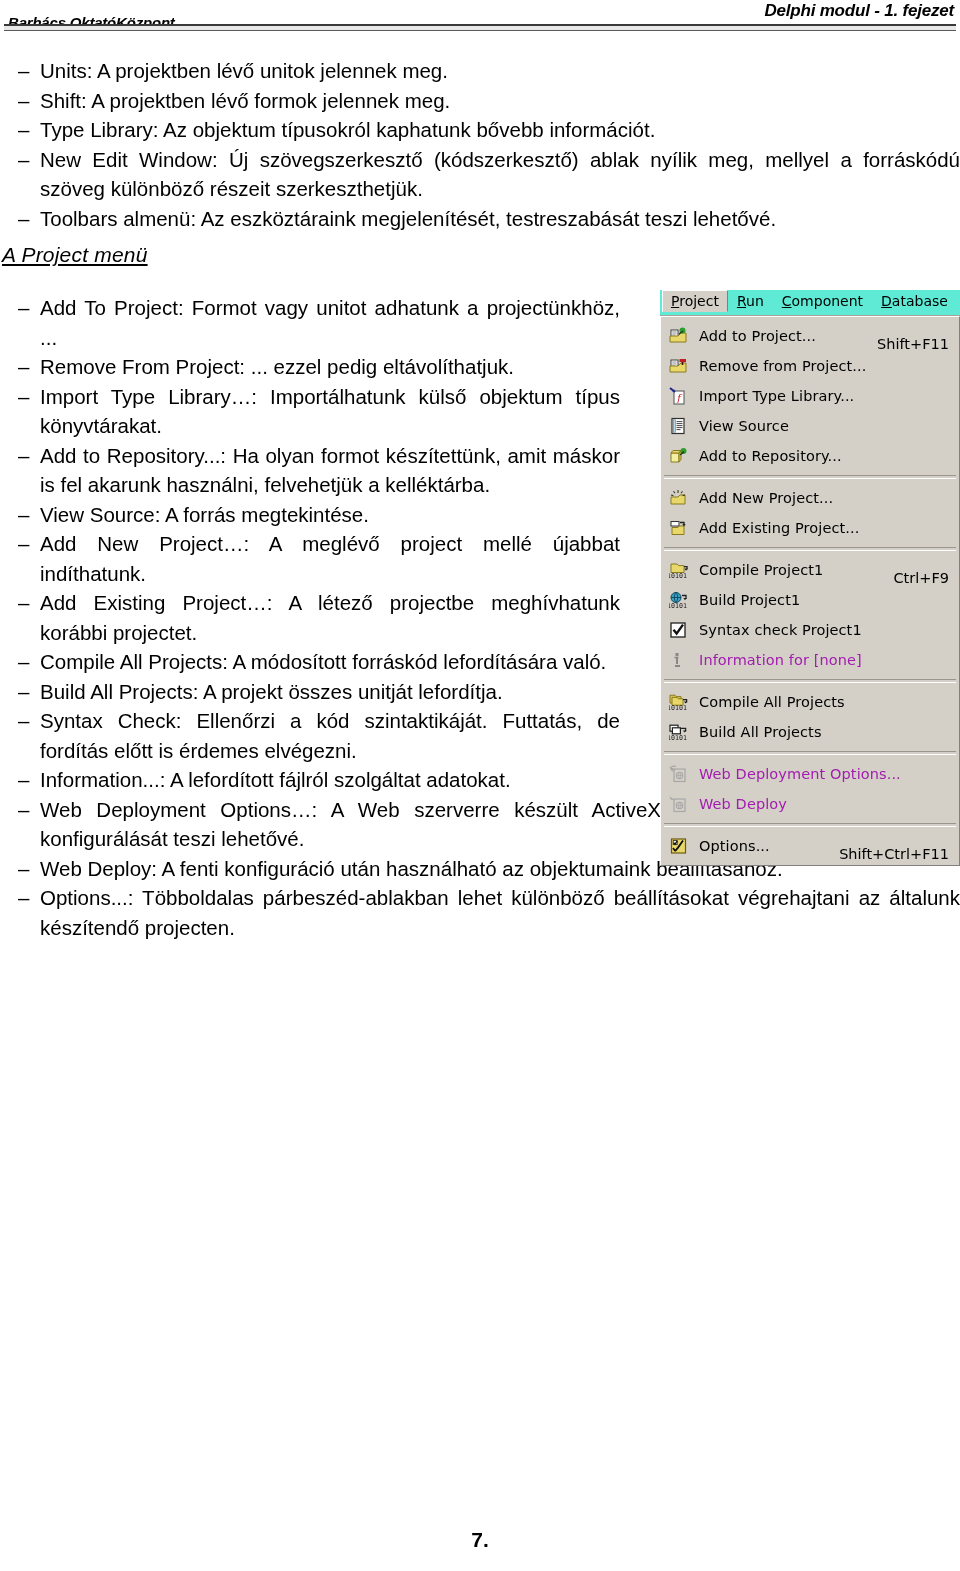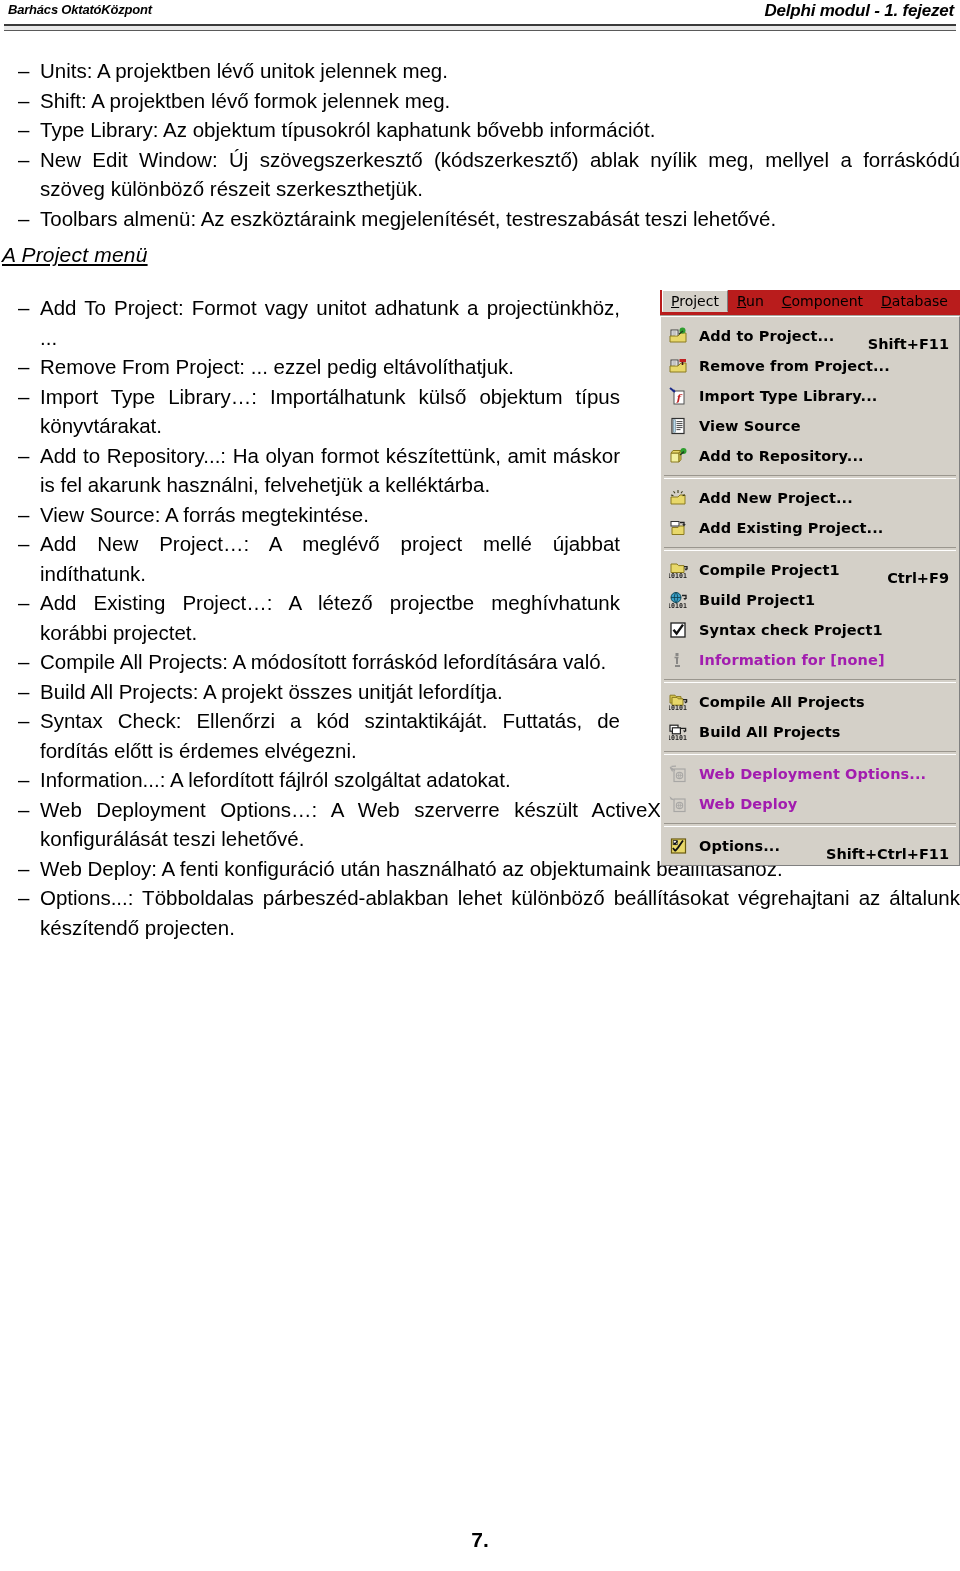--- a/index.html
+++ b/index.html
@@ -20,22 +20,22 @@
   .page-header {
     position: absolute;
     top: 0;
     left: 0;
     width: 960px;
     height: 34px;
   }
   .page-header .hdr-left {
     position: absolute;
     left: 8px;
-    top: 2px;
-    font-size: 13px;
+    top: 14px;
+    font-size: 15px;
     font-weight: bold;
     font-style: italic;
     letter-spacing: -0.2px;
     white-space: nowrap;
   }
   .page-header .hdr-right {
     position: absolute;
     right: 6px;
     top: 1px;
     font-size: 17px;
@@ -127,21 +127,21 @@
     width: 300px;
     background: #d4d0c8;
     font-family: "DejaVu Sans", sans-serif;
     font-size: 13px;
     color: #000000;
     overflow: hidden;
   }
   .menu-bar {
     position: relative;
     height: 25px;
-    background: #b91c1c;
+    background: #5eead4;
     border-bottom: 1px solid #a8a49c;
     white-space: nowrap;
     padding-left: 2px;
   }
   .menu-bar .mb-item {
     display: inline-block;
     padding: 3px 9px 3px 9px;
     font-size: 14px;
     color: #000;
   }
@@ -158,21 +158,20 @@
   }
 
   .menu-panel {
     position: relative;
     background: #d4d0c8;
     border-left: 1px solid #ffffff;
     border-top: 1px solid #ffffff;
     border-right: 1px solid #808080;
     border-bottom: 1px solid #808080;
     padding: 4px 0 4px 0;
-    font-weight: bold;
   }
   .menu-row {
     position: relative;
     height: 30px;
     line-height: 30px;
     padding-left: 38px;
     padding-right: 8px;
     white-space: nowrap;
   }
   .menu-row .mlabel {

